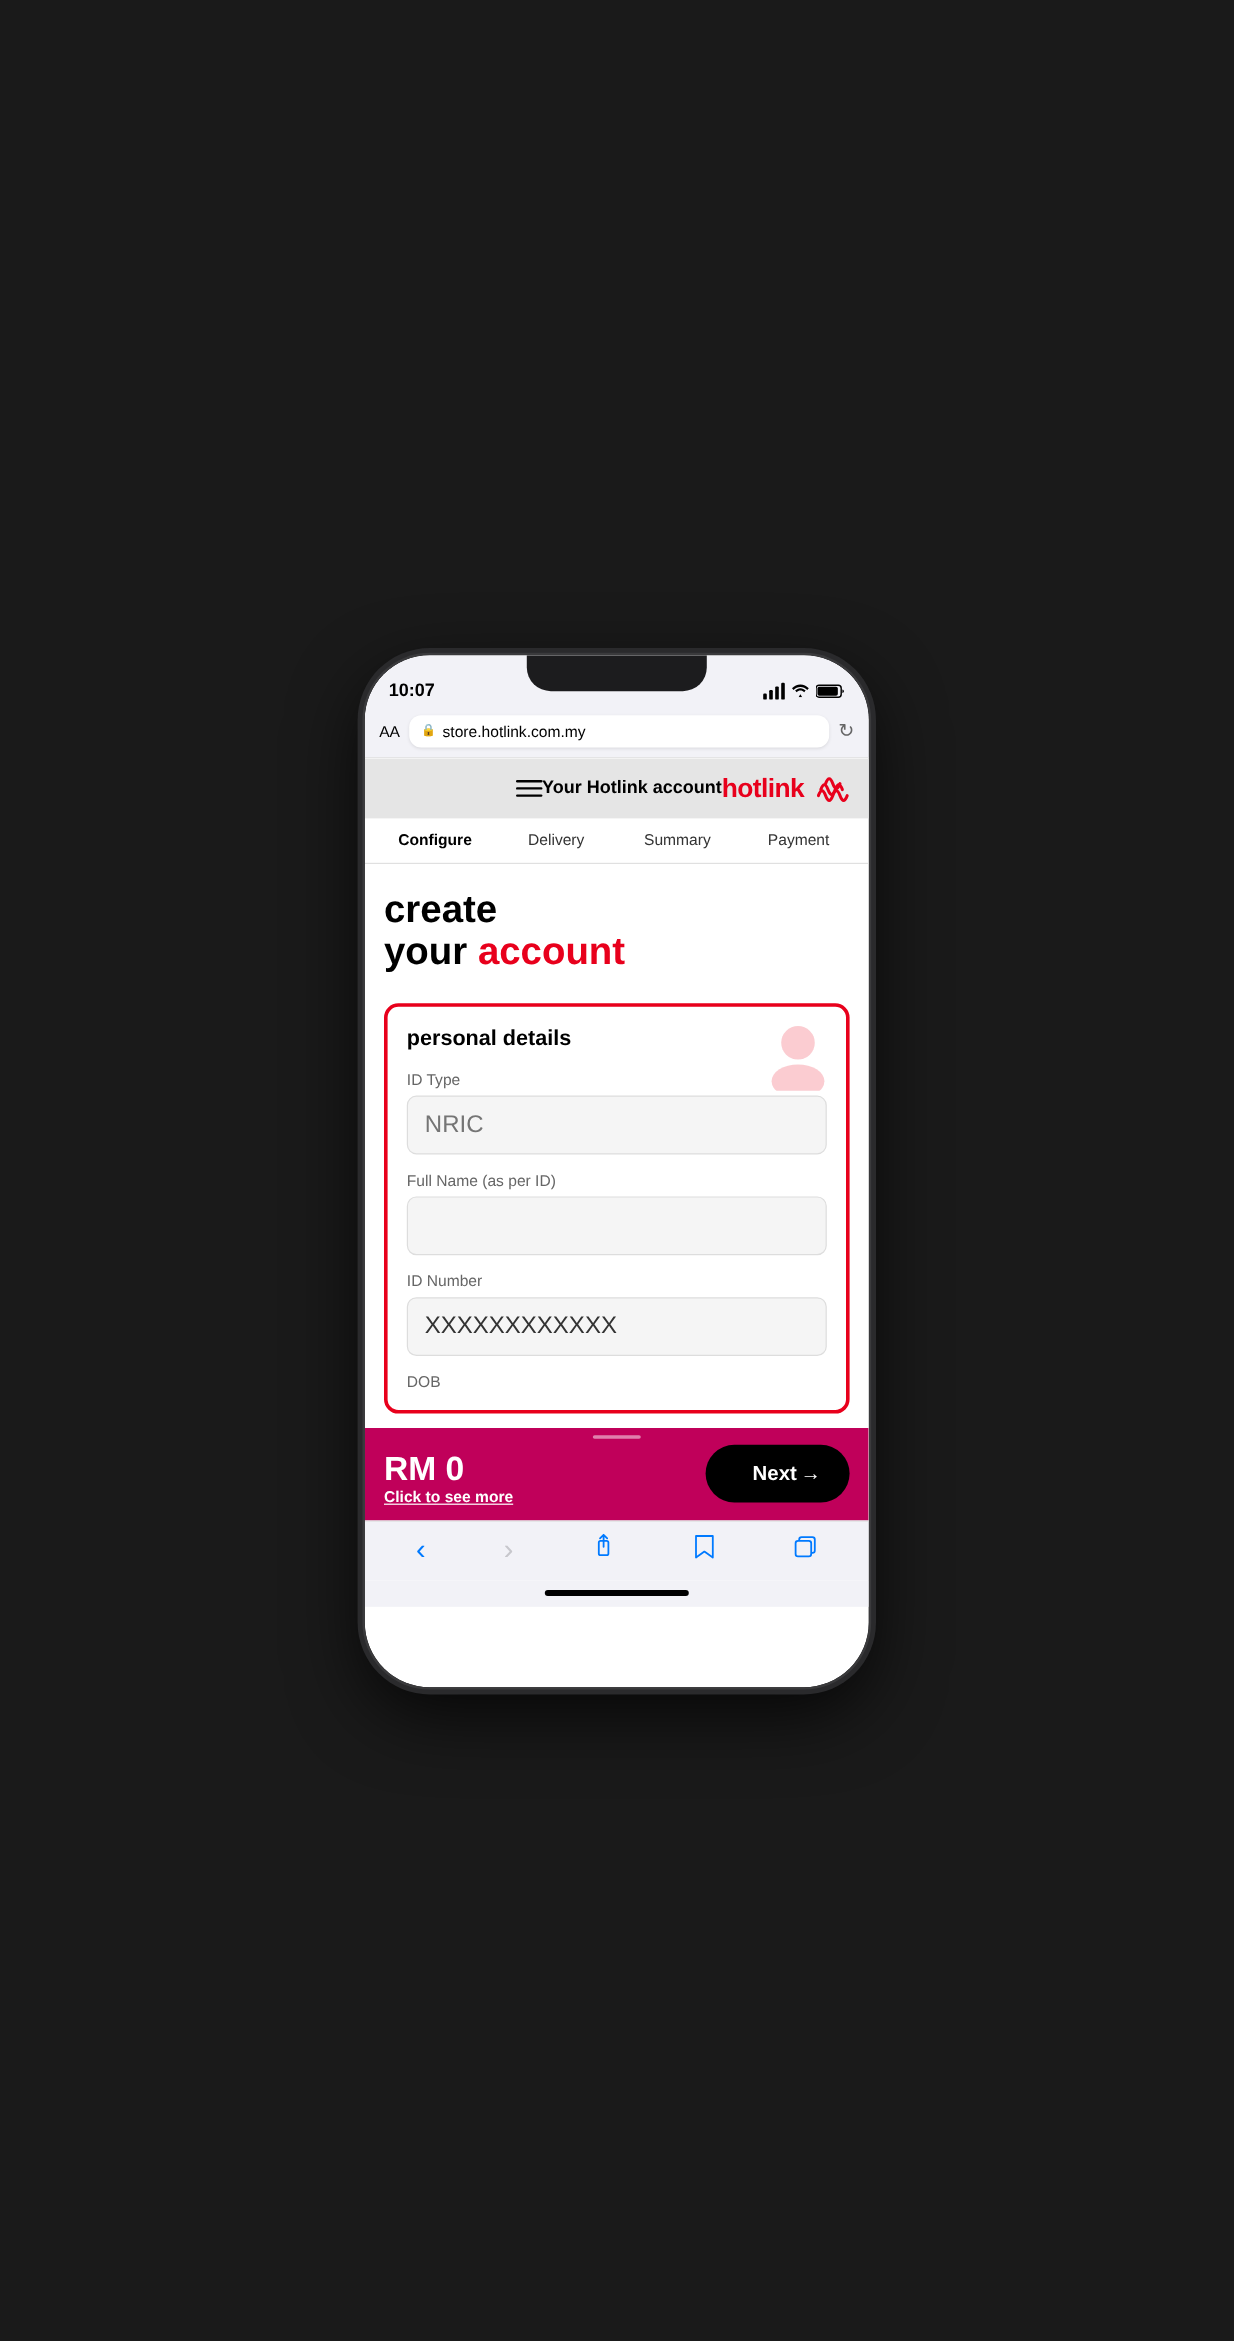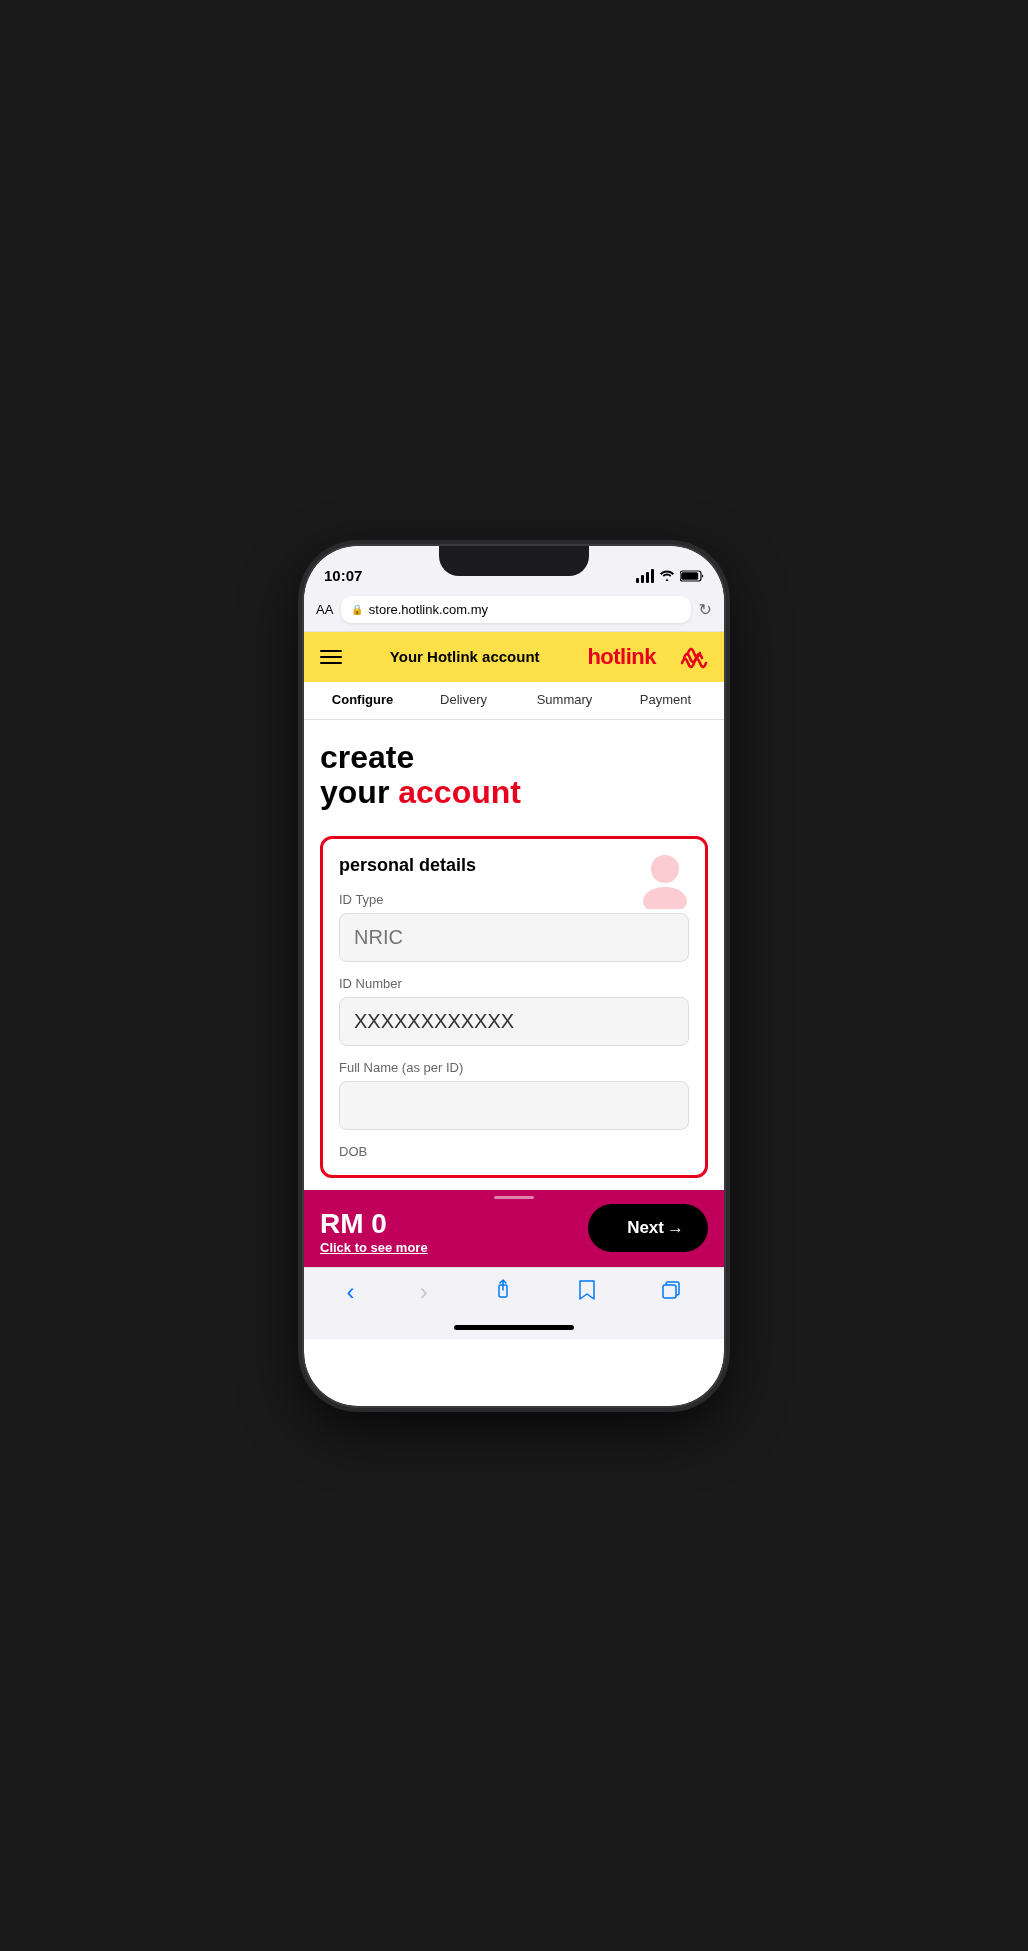--- a/index.html
+++ b/index.html
@@ -155,23 +155,23 @@
       flex: 1;
       overflow: hidden;
       display: flex;
       flex-direction: column;
     }
 
     
     .app-header {
       display: flex;
       align-items: center;
-      justify-content: space-between;
+      justify-content: flex-end;
       padding: 12px 16px;
-      background: #fde047;
+      background: #e5e5e5;
     }
 
     .hamburger-icon {
       display: flex;
       flex-direction: column;
       gap: 4px;
       cursor: pointer;
     }
     .hamburger-icon span {
       display: block;
@@ -183,21 +183,21 @@
 
     .header-title {
       font-size: 15px;
       font-weight: 600;
       color: #000;
     }
 
     .hotlink-logo {
       display: flex;
       align-items: center;
-      gap: 22px;
+      gap: 8px;
     }
 
     .hotlink-text {
       font-size: 22px;
       font-weight: 700;
       color: #e8001c;
       letter-spacing: -0.5px;
     }
 
     
@@ -509,27 +509,27 @@
             </svg>
 
             <div class="personal-details-label">personal details</div>
 
             <div class="form-group">
               <label class="form-label">ID Type</label>
               <input class="form-input" type="text" value="" placeholder="NRIC" style="">
             </div>
 
             <div class="form-group">
+              <label class="form-label">Full Name (as per ID)</label>
+              <input class="form-input empty" type="text" value="" style="">
+            </div>
+
+            <div class="form-group">
               <label class="form-label">ID Number</label>
               <input class="form-input filled" type="text" value="XXXXXXXXXXXX" style="">
-            </div>
-
-            <div class="form-group">
-              <label class="form-label">Full Name (as per ID)</label>
-              <input class="form-input empty" type="text" value="" style="">
             </div>
 
             <span class="dob-label">DOB</span>
 
           </div>
 
         </div>
 
         <div class="bottom-bar">
           <div class="bottom-bar-handle"></div>

